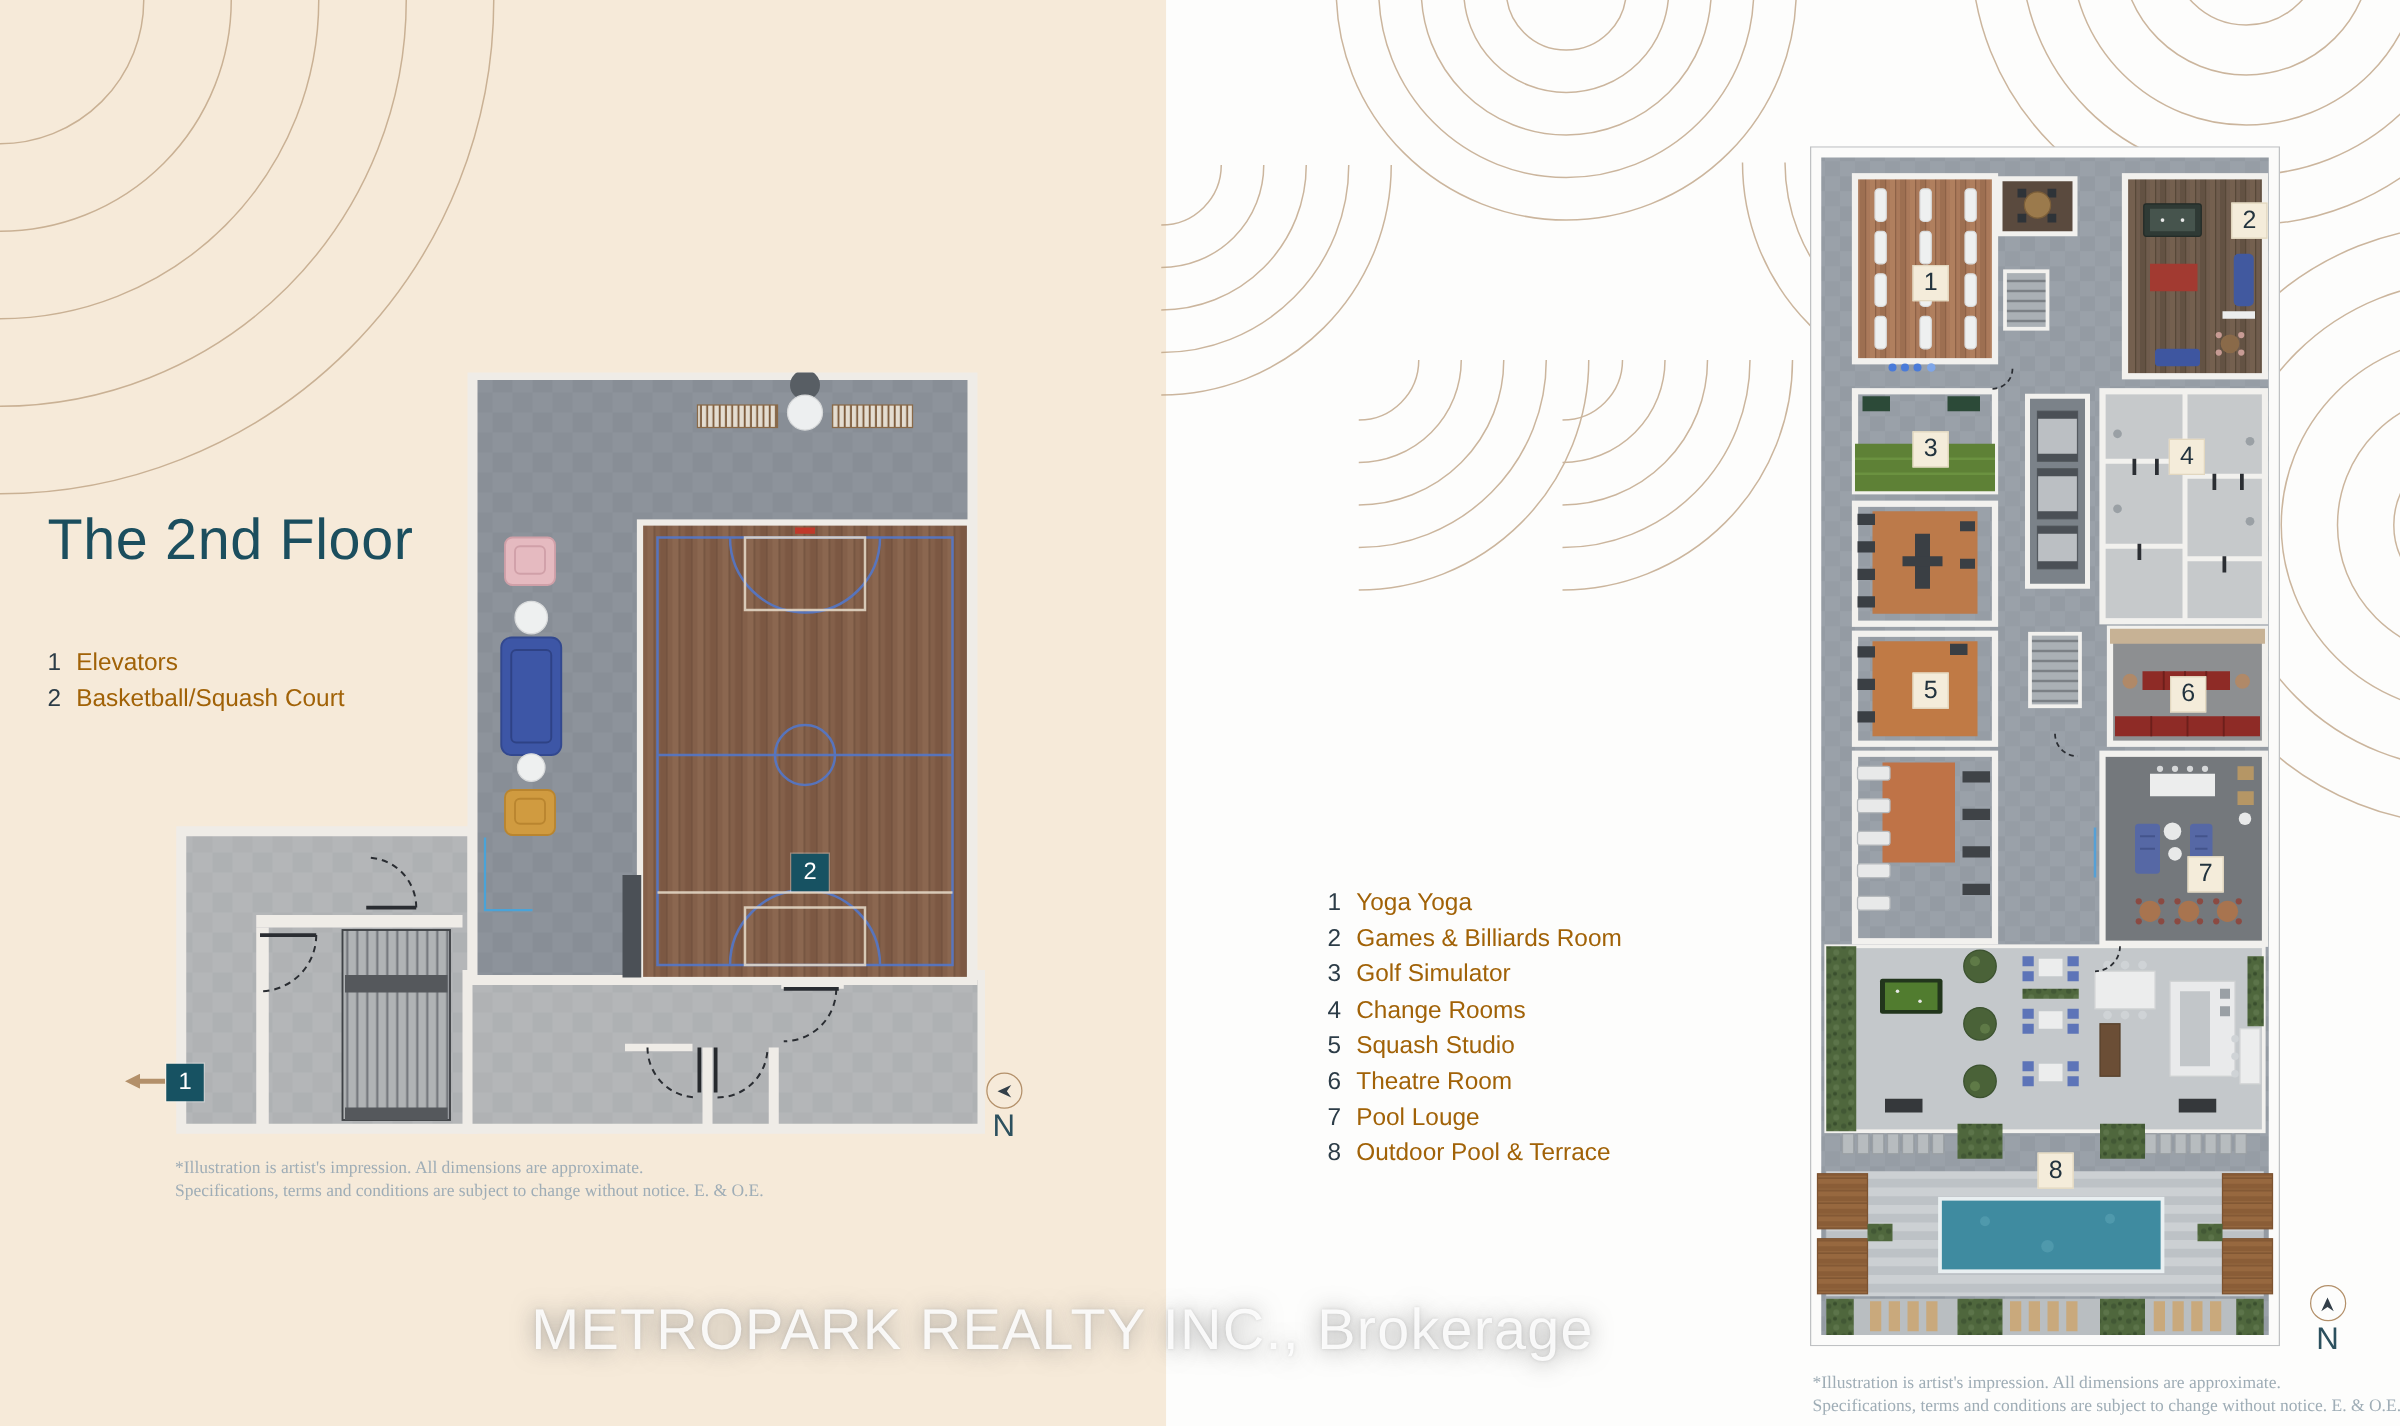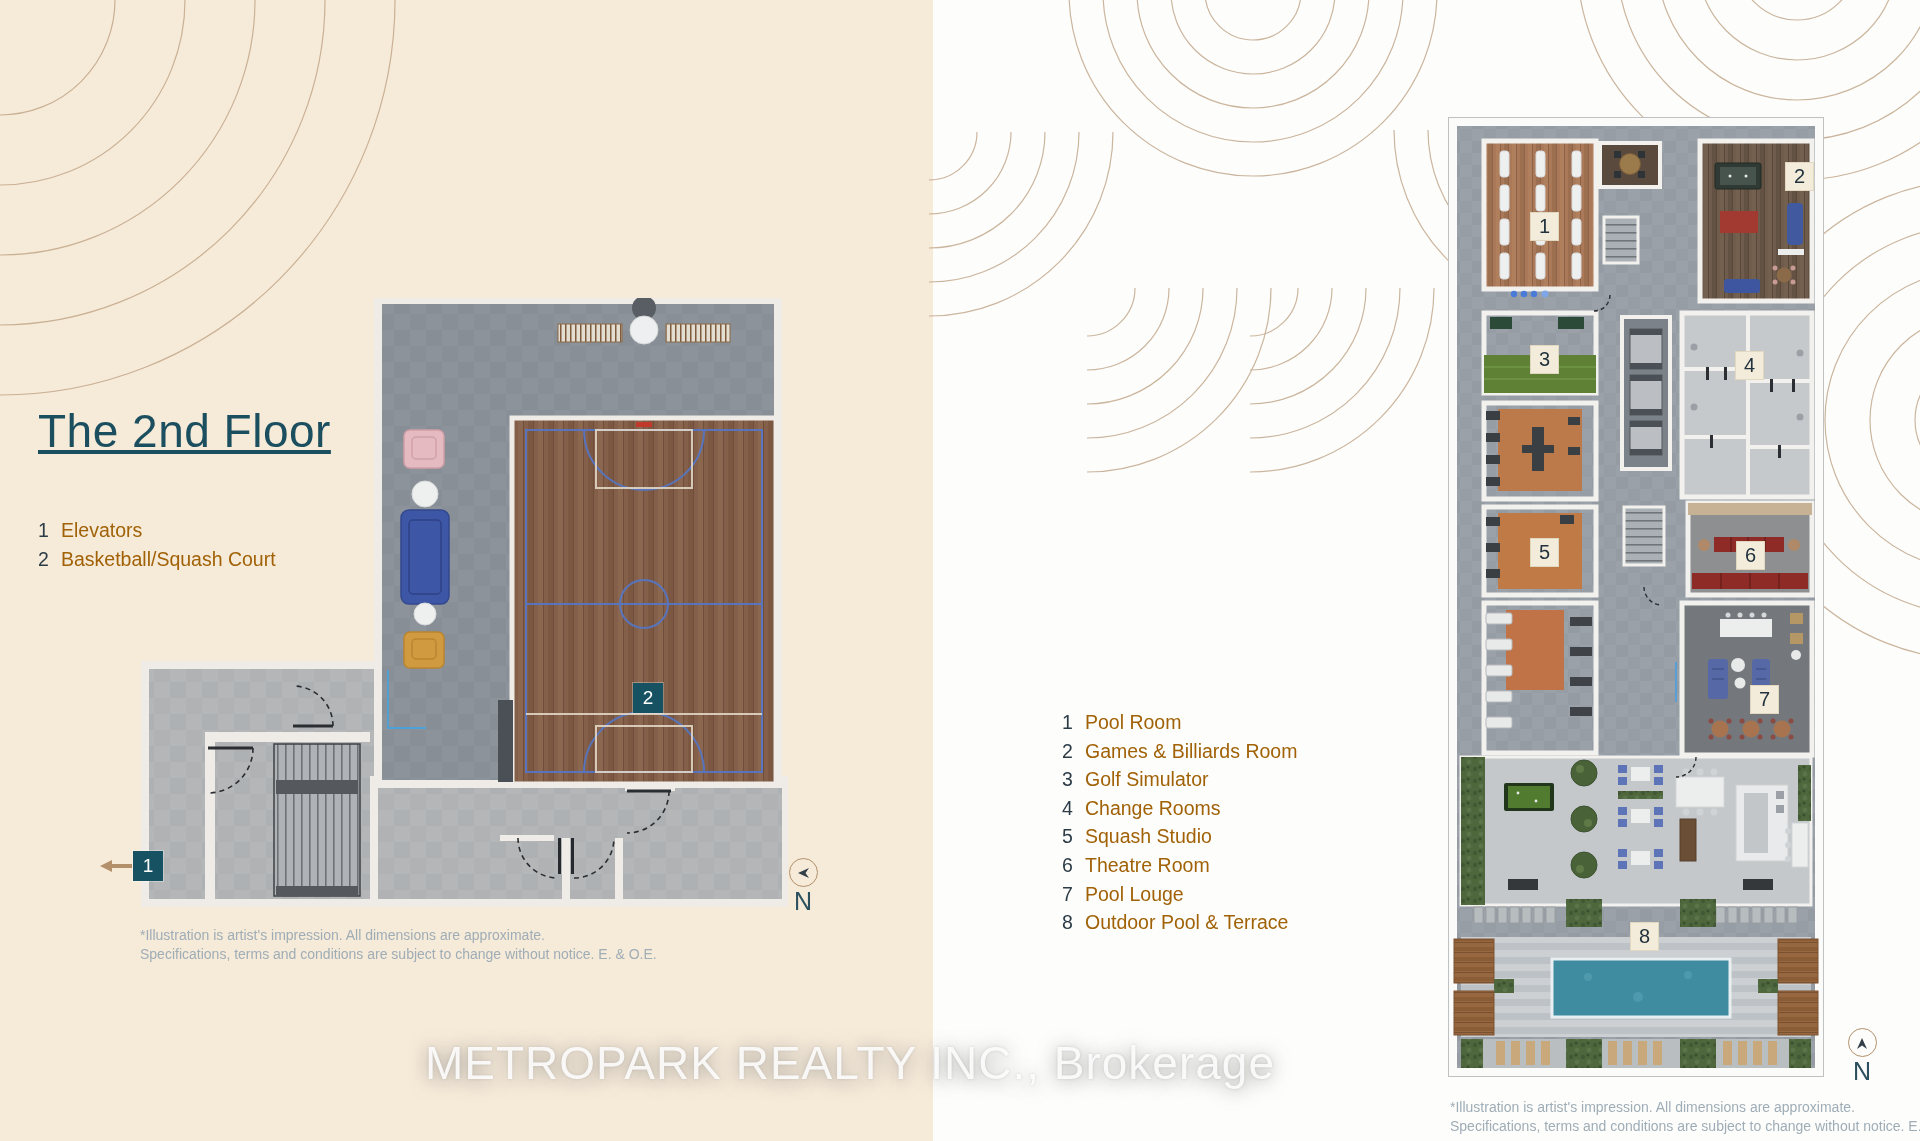--- a/index.html
+++ b/index.html
@@ -22,21 +22,21 @@
           font-size:19px;z-index:5;}
   .marker.teal{background:#175262;color:#ffffff;width:30px;height:30px;
                box-shadow:0 0 0 1px rgba(255,255,255,.3);}
   .marker.beige{background:#f4ecda;color:#22333e;width:27px;height:27px;
                 border:1px solid #e2d7bf;font-size:20px;}
   .m1-arrow{position:absolute;left:-38px;top:560px;width:32px;height:12px;z-index:5;}
   .north{position:absolute;width:36px;text-align:center;z-index:6;}
   .north .circ{width:27px;height:27px;border:1.7px solid #b3906a;border-radius:50%;
                margin:0 auto;display:flex;align-items:center;justify-content:center;}
   .north .nl{font-size:25px;color:#2c505e;line-height:26px;margin-top:1px;}
-  .disclaimer{position:absolute;font-size:14px;line-height:18.5px;color:#9fadb6;width:540px;}
+  .disclaimer{position:absolute;font-size:14px;line-height:18.5px;color:#9fadb6;width:540px;font-family:Liberation Serif, serif;}
   .watermark{position:absolute;left:0;width:1700px;top:1036px;text-align:center;
              font-size:46px;letter-spacing:1px;color:rgba(255,255,255,0.88);
              text-shadow:0 2px 18px rgba(105,105,105,0.65),0 0 3px rgba(170,170,170,0.4);
              z-index:9;}
 </style>
 </head>
 <body>
 
 <div class="page">
 
@@ -88,21 +88,21 @@
       <path d="M1577 -40 A220 220 0 0 0 2017 -40"></path>
 
       <path d="M1975 360 A60 60 0 0 0 1975 480"></path>
       <path d="M1975 315 A105 105 0 0 0 1975 525"></path>
       <path d="M1975 270 A150 150 0 0 0 1975 570"></path>
       <path d="M1975 225 A195 195 0 0 0 1975 615"></path>
       <path d="M1975 180 A240 240 0 0 0 1975 660"></path>
     </g>
   </svg>
 
-  <h1 class="floor-title" style="left:38px;top:404px;text-decoration:underline;">The 2nd Floor</h1>
+  <h1 class="floor-title" style="left:38px;top:404px;">The 2nd Floor</h1>
 
   <ul class="legend" style="left:38px;top:516px;">
     <li>
       <span class="lnum">1</span>
       <span class="llabel">Elevators</span>
     </li>
     <li>
       <span class="lnum">2</span>
       <span class="llabel">Basketball/Squash Court</span>
     </li>
@@ -237,21 +237,21 @@
 
   <p class="disclaimer" style="left:140px;top:912px;">
     <span>*Illustration is artist's impression. All dimensions are approximate.</span><br>
     <span>Specifications, terms and conditions are subject to change without notice. E. &amp; O.E.</span>
   </p>
 
 
   <ul class="legend" style="left:1062px;top:708px;">
     <li>
       <span class="lnum">1</span>
-      <span class="llabel">Pool Room</span>
+      <span class="llabel">Yoga Yoga</span>
     </li>
     <li>
       <span class="lnum">2</span>
       <span class="llabel">Games &amp; Billiards Room</span>
     </li>
     <li>
       <span class="lnum">3</span>
       <span class="llabel">Golf Simulator</span>
     </li>
     <li>

